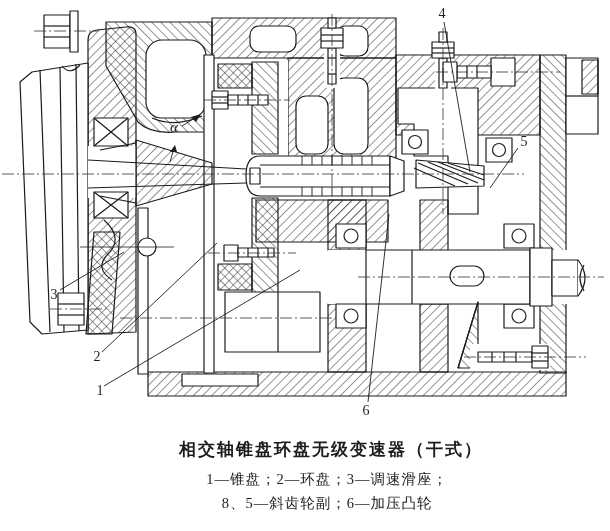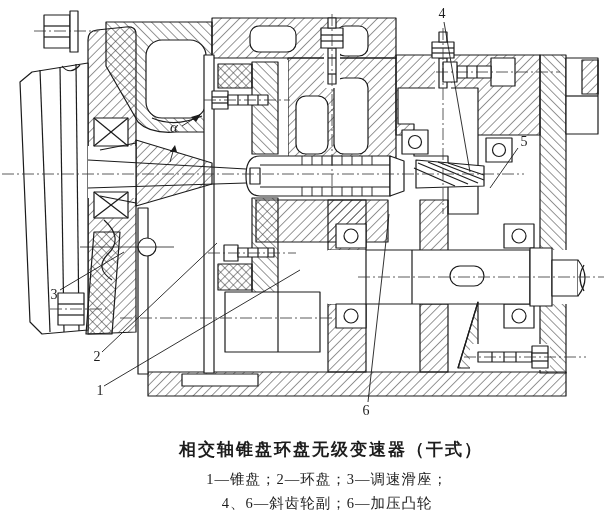--- a/index.html
+++ b/index.html
@@ -285,16 +285,16 @@
     <text x="442" y="18">4</text>
     <text x="524" y="146">5</text>
     <text x="366" y="415">6</text>
     <text x="174" y="132" font-size="15" font-style="italic">α</text>
   </g>
 </svg>
 
   <div class="caption-title">相交轴锥盘环盘无级变速器（干式）</div>
   <div class="legend">
     <div class="legend-line">1—锥盘；2—环盘；3—调速滑座；</div>
-    <div class="legend-line">4、6—斜齿轮副；6—加压凸轮</div>
+    <div class="legend-line">8、5—斜齿轮副；6—加压凸轮</div>
   </div>
 
 </div>
 
 </body></html>

